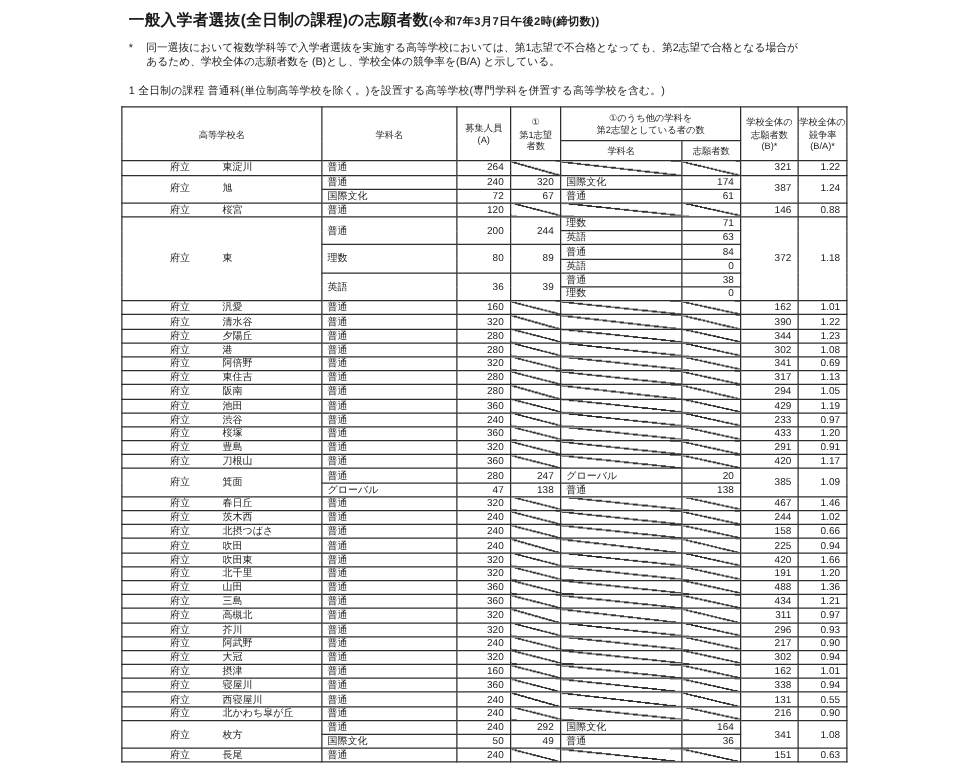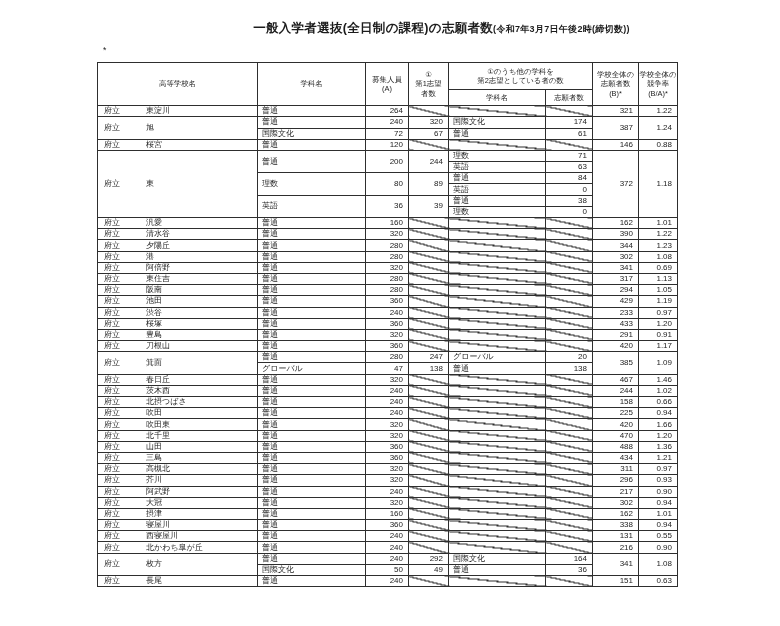--- a/index.html
+++ b/index.html
@@ -2,57 +2,62 @@
 <html><head>
 <meta charset="utf-8">
 <style>
   html,body{margin:0;padding:0;}
   body{
     width:780px;height:626px;background:#ffffff;color:#1c1c1c;
     font-family:"Liberation Sans","DejaVu Sans",sans-serif;
     -webkit-font-smoothing:antialiased;overflow:hidden;
   }
   .title1{margin:6px 0 0 103px;font-size:11px;font-weight:bold;letter-spacing:.5px;}
-  .title2{margin:20px 0 0 103px;font-size:12.5px;font-weight:bold;letter-spacing:.3px;text-align:center;}
+  .title2{margin:8px 0 0 103px;font-size:12.5px;font-weight:bold;letter-spacing:.3px;}
   .title2 .suffix{font-size:9px;font-weight:bold;}
   .note{display:flex;margin:8px 0 0 103px;font-size:8.6px;line-height:1.3;width:660px;}
   .note .star{width:14px;flex:0 0 14px;}
   .section{margin:12px 0 0 103px;font-size:8.6px;letter-spacing:.2px;}
   table{margin:6px 0 0 97px;border-collapse:collapse;table-layout:fixed;width:580px;border:1.6px solid #000;}
   th,td{border:1px solid #2e2e2e;padding:0;overflow:hidden;}
   thead th{
     font-size:7.4px;line-height:1.3;font-weight:normal;text-align:center;
     vertical-align:middle;white-space:pre-line;letter-spacing:0;
   }
   thead tr.h1 th{height:26px;}
   thead tr.h2 th{height:15px;}
   tbody td{height:10.2px;font-size:8px;line-height:1;vertical-align:middle;white-space:nowrap;}
   .num{text-align:right;padding-right:5px;}
   .dept{text-align:left;padding-left:4px;}
   .dept2{text-align:left;padding-left:4px;}
   .school-cell{text-align:left;}
-  .pref{display:inline-block;width:42px;padding-left:6px;}
+  .pref{display:inline-block;width:42px;padding-left:6px;margin-left:32px;}
   .sname{display:inline-block;}
   .diag{
     background-image:linear-gradient(to top right,
       transparent calc(50% - 0.6px), #2e2e2e calc(50% - 0.6px),
       #2e2e2e calc(50% + 0.6px), transparent calc(50% + 0.6px));
   }
   tr.school-first > td{border-top:1.4px solid #000;}
 </style>
 </head>
 <body>
 
 <div class="doc">
   <div class="title2">
     <span>一般入学者選抜(全日制の課程)の志願者数</span><span class="suffix">(令和7年3月7日午後2時(締切数))</span>
   </div>
   <div class="note">
     <span class="star">*</span>
+    <span>
+      <span>同一選抜において複数学科等で入学者選抜を実施する高等学校においては、第1志望で不合格となっても、第2志望で合格となる場合が</span><br>
+      <span>あるため、学校全体の志願者数を (B)とし、学校全体の競争率を(B/A) と示している。</span>
+    </span>
   </div>
+  <div class="section">1 全日制の課程  普通科(単位制高等学校を除く。)を設置する高等学校(専門学科を併置する高等学校を含む。)</div>
 
   <table>
     <colgroup>
       <col style="width:160px">
         <col style="width:108px">
         <col style="width:43px">
         <col style="width:40px">
       <col style="width:97px">
         <col style="width:47px">
         <col style="width:46px">
@@ -342,21 +347,21 @@
           <td class="num">420</td>
           <td class="num">1.66</td>
         </tr>
         <tr class="school-first">
           <td class="school-cell"><span class="pref">府立</span><span class="sname">北千里</span></td>
           <td class="dept">普通</td>
           <td class="num">320</td>
           <td class="diag"></td>
           <td class="diag"></td>
           <td class="diag"></td>
-          <td class="num">470</td>
+          <td class="num">191</td>
           <td class="num">1.20</td>
         </tr>
         <tr class="school-first">
           <td class="school-cell"><span class="pref">府立</span><span class="sname">山田</span></td>
           <td class="dept">普通</td>
           <td class="num">360</td>
           <td class="diag"></td>
           <td class="diag"></td>
           <td class="diag"></td>
           <td class="num">488</td>

